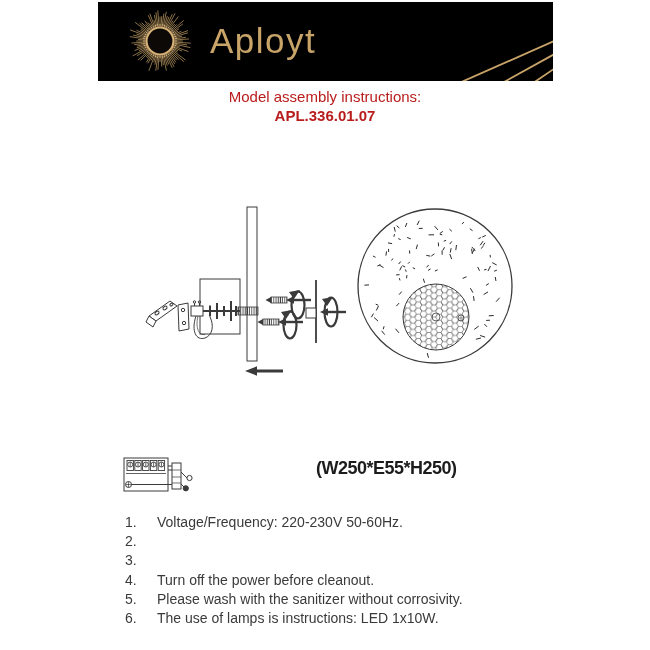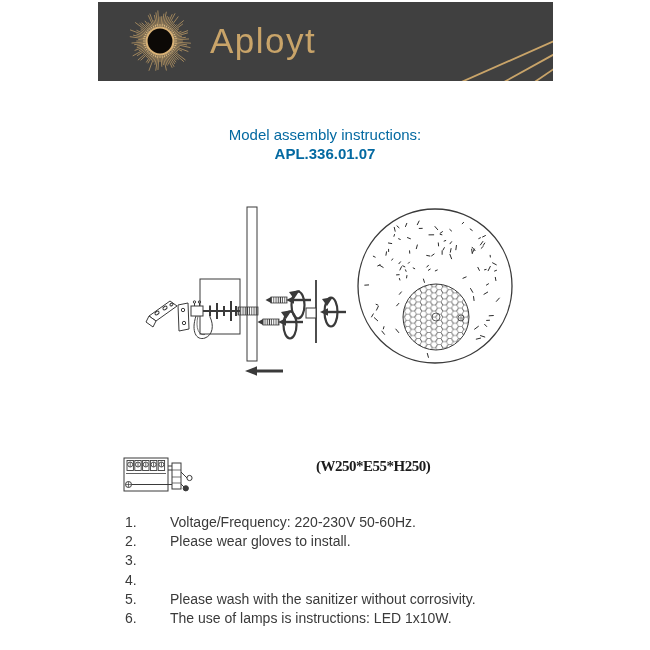--- a/index.html
+++ b/index.html
@@ -2,49 +2,49 @@
 <html><head>
 <meta charset="utf-8">
 <style>
   html,body{margin:0;padding:0;}
   body{
     width:650px;height:650px;position:relative;overflow:hidden;
     background:#ffffff;font-family:"Liberation Sans",sans-serif;
   }
   .banner{
     position:absolute;left:98px;top:2px;width:455px;height:79px;
-    background:#404040;overflow:hidden;text-align:right;
+    background:#000000;overflow:hidden;text-align:right;
   }
   .logo-svg{position:absolute;left:20px;top:0;}
   .brand{
     position:absolute;left:112px;top:19px;
     font-size:35px;font-weight:300;color:#c9a469;letter-spacing:1.5px;
     line-height:40px;
   }
   .rays-svg{position:absolute;right:0;top:0;}
   .title-line{
     position:absolute;left:0;width:650px;text-align:center;
-    color:#0369a1;font-size:15px;font-weight:500;margin-top:38px;
+    color:#b91c1c;font-size:15px;font-weight:500;
   }
   .t1{top:88px;}
   .t2{top:107px;font-weight:bold;}
   .diagram-svg{position:absolute;left:140px;top:198px;}
   .terminal-svg{position:absolute;left:118px;top:452px;}
   .dimensions{
     position:absolute;left:316px;top:458px;
-    font-family:Liberation Serif, serif;font-weight:bold;
-    font-size:15px;color:#1c1c1c;letter-spacing:-0.5px;
+    font-family:Liberation Sans, sans-serif;font-weight:bold;
+    font-size:18px;color:#1c1c1c;letter-spacing:-0.5px;
   }
   .instructions{
     position:absolute;left:125px;top:513px;
     color:#3a3a3a;font-size:14px;font-weight:500;
   }
   .inst-row{display:flex;line-height:19.2px;}
   .inst-num{width:15px;flex:none;}
-  .inst-text{margin-left:30px;white-space:nowrap;}
+  .inst-text{margin-left:17px;white-space:nowrap;}
 </style>
 </head>
 <body>
 
 <div class="banner">
   <svg class="logo-svg" width="84" height="79" viewBox="0 0 84 79">
     <g>
         <line x1="57" y1="39" x2="64.86537007801235" y2="39" stroke="#c9a469" stroke-width="0.7"></line>
         <line x1="56" y1="39" x2="59" y2="39" stroke="#e3c189" stroke-width="0.8"></line>
         <line x1="56.961781719153805" y1="40.07008774798849" x2="72.88303175488421" y2="41.20879802432447" stroke="#c9a469" stroke-width="0.7"></line>
@@ -439,27 +439,27 @@
 
 <div class="dimensions">(W250*E55*H250)</div>
 
 <div class="instructions">
   <div class="inst-row">
     <span class="inst-num">1.</span>
     <span class="inst-text">Voltage/Frequency: 220-230V 50-60Hz.</span>
   </div>
   <div class="inst-row">
     <span class="inst-num">2.</span>
-    <span class="inst-text">Please wear gloves to install.</span>
   </div>
   <div class="inst-row">
     <span class="inst-num">3.</span>
   </div>
   <div class="inst-row">
     <span class="inst-num">4.</span>
+    <span class="inst-text">Turn off the power before cleanout.</span>
   </div>
   <div class="inst-row">
     <span class="inst-num">5.</span>
     <span class="inst-text">Please wash with the sanitizer without corrosivity.</span>
   </div>
   <div class="inst-row">
     <span class="inst-num">6.</span>
     <span class="inst-text">The use of lamps is instructions: LED 1x10W.</span>
   </div>
 </div>

